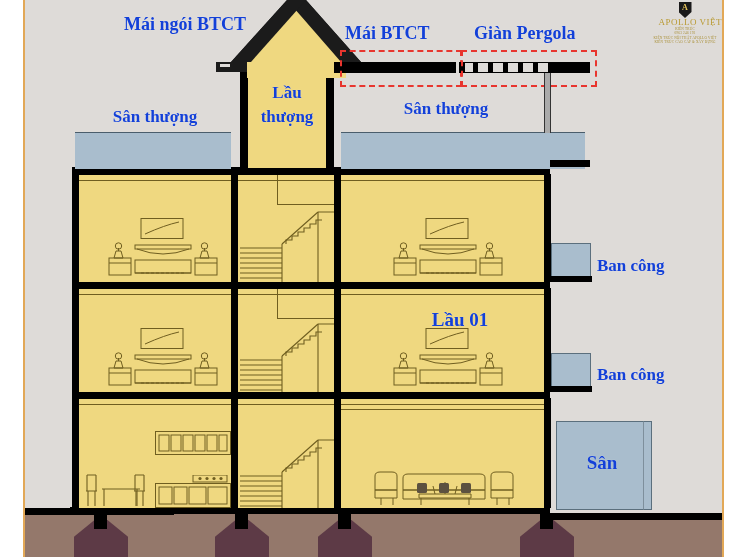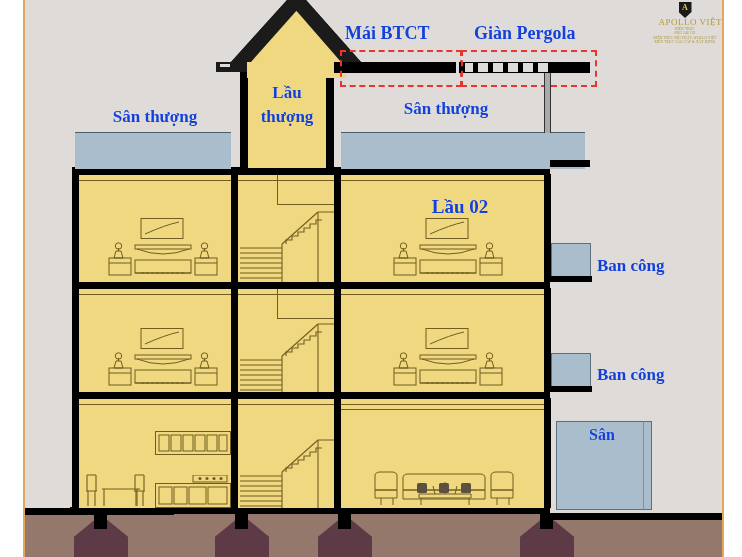--- a/index.html
+++ b/index.html
@@ -75,21 +75,21 @@
 
   <div class="footing" style="left:318px;top:520px;width:54px;height:37px;clip-path:polygon(38% 0,62% 0,100% 45%,100% 100%,0 100%,0 45%);"></div>
   <div class="footing-stem" style="left:338px;top:513px;width:13px;height:16px;"></div>
 
   <div class="footing" style="left:520px;top:520px;width:54px;height:37px;clip-path:polygon(38% 0,62% 0,100% 45%,100% 100%,0 100%,0 45%);"></div>
   <div class="footing-stem" style="left:540px;top:513px;width:13px;height:16px;"></div>
 
 
   <div class="yard" style="left:556px;top:421px;width:94px;height:87px;"></div>
   <div class="yard" style="left:556px;top:421px;width:86px;height:87px;background:#a9bdcd;border-right:1px solid #7e8f9c;"></div>
-  <div class="lbl c" style="left:566px;top:427px;width:72px;font-size:16px;">Sân</div>
+  <div class="lbl c" style="left:566px;top:453px;width:72px;font-size:19px;">Sân</div>
 
   <div class="room" style="left:72px;top:398px;width:478px;height:110px;"></div>
 
   <div class="wall-thin" style="left:78px;top:398px;width:1px;height:110px;"></div>
   <div class="wall-thin" style="left:236px;top:398px;width:1px;height:110px;"></div>
   <div class="wall-thin" style="left:339px;top:398px;width:1px;height:110px;"></div>
   <div class="wall-thin" style="left:544px;top:398px;width:1px;height:110px;"></div>
   <div class="wall-thin" style="left:72px;top:404px;width:478px;height:1px;"></div>
   <div class="wall-thin" style="left:339px;top:409px;width:205px;height:1px;"></div>
 
@@ -188,20 +188,21 @@
   <div class="wall-thin" style="left:544px;top:288px;width:1px;height:104px;"></div>
   <div class="wall-thin" style="left:72px;top:294px;width:478px;height:1px;"></div>
   <div class="wall-thin" style="left:277px;top:288px;width:1px;height:30px;"></div>
   <div class="wall-thin" style="left:277px;top:318px;width:62px;height:1px;"></div>
 
   <div class="col" style="left:72px;top:288px;width:7px;height:104px;"></div>
   <div class="col" style="left:231px;top:288px;width:7px;height:104px;"></div>
   <div class="col" style="left:334px;top:288px;width:7px;height:104px;"></div>
   <div class="col" style="left:544px;top:288px;width:7px;height:104px;"></div>
 
+  <div class="lbl c" style="left:380px;top:310px;width:160px;font-size:19px;">Lầu 01</div>
 
   <div class="fx" style="left:105px;top:328px;">
     <svg width="115" height="62" viewBox="0 0 115 62">
       <g fill="none" stroke="#6f5e20" stroke-width="1">
         <rect x="36" y="0.5" width="42" height="20"></rect>
         <path d="M40 16 q20 -9 34 -12"></path>
         <rect x="30" y="27" width="56" height="4"></rect>
         <path d="M32 31 q26 10 52 0"></path>
         <rect x="30" y="42" width="56" height="13"></rect>
         <path d="M30 55 h56"></path>
@@ -264,21 +265,20 @@
   <div class="wall-thin" style="left:544px;top:174px;width:1px;height:108px;"></div>
   <div class="wall-thin" style="left:72px;top:180px;width:478px;height:1px;"></div>
   <div class="wall-thin" style="left:277px;top:174px;width:1px;height:30px;"></div>
   <div class="wall-thin" style="left:277px;top:204px;width:62px;height:1px;"></div>
 
   <div class="col" style="left:72px;top:174px;width:7px;height:108px;"></div>
   <div class="col" style="left:231px;top:174px;width:7px;height:108px;"></div>
   <div class="col" style="left:334px;top:174px;width:7px;height:108px;"></div>
   <div class="col" style="left:544px;top:174px;width:7px;height:108px;"></div>
 
-  <div class="lbl c" style="left:380px;top:197px;width:160px;font-size:19px;">Lầu 02</div>
 
   <div class="fx" style="left:105px;top:218px;">
     <svg width="115" height="62" viewBox="0 0 115 62">
       <g fill="none" stroke="#6f5e20" stroke-width="1">
         <rect x="36" y="0.5" width="42" height="20"></rect>
         <path d="M40 16 q20 -9 34 -12"></path>
         <rect x="30" y="27" width="56" height="4"></rect>
         <path d="M32 31 q26 10 52 0"></path>
         <rect x="30" y="42" width="56" height="13"></rect>
         <path d="M30 55 h56"></path>
@@ -351,20 +351,21 @@
       <rect x="4" y="64" width="10" height="3" fill="#dedbd8"></rect>
       <rect x="126" y="62" width="34" height="10" fill="#1b1b1b"></rect>
       <rect x="146" y="64" width="10" height="3" fill="#dedbd8"></rect>
       <polygon points="31,62 130,62 130,78 31,78" fill="#efd880"></polygon>
     </svg>
   </div>
 
   <div class="lbl c" style="left:249px;top:84px;width:76px;font-size:17px;">Lầu</div>
   <div class="lbl c" style="left:243px;top:108px;width:88px;font-size:17px;">thượng</div>
 
+  <div class="lbl c" style="left:90px;top:15px;width:190px;font-size:18px;">Mái ngói BTCT</div>
 
   <div class="roofslab" style="left:334px;top:62px;width:122px;height:11px;"></div>
   <div class="dashbox" style="left:340px;top:50px;width:118px;height:33px;"></div>
   <div class="lbl" style="left:345px;top:24px;font-size:18px;">Mái BTCT</div>
 
   <div class="roofslab" style="left:459px;top:62px;width:131px;height:11px;"></div>
   <div class="slat" style="left:464px;top:63px;width:8px;height:9px;"></div>
   <div class="slat" style="left:477px;top:63px;width:10px;height:9px;"></div>
   <div class="slat" style="left:492px;top:63px;width:10px;height:9px;"></div>
   <div class="slat" style="left:507px;top:63px;width:10px;height:9px;"></div>

